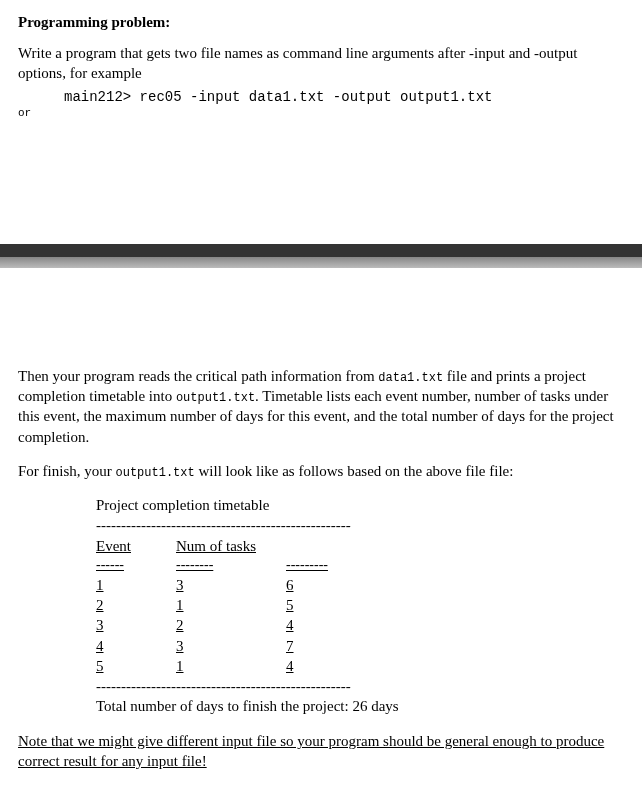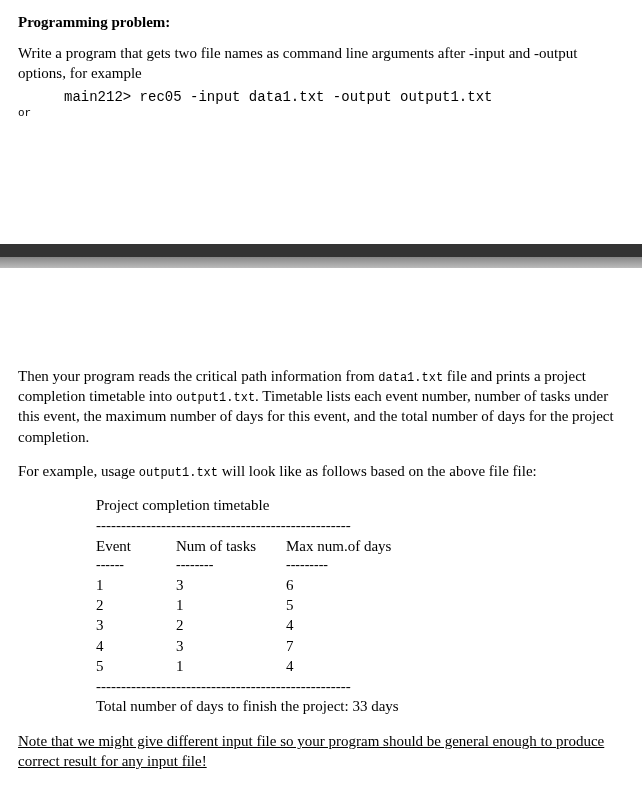--- a/index.html
+++ b/index.html
@@ -63,20 +63,21 @@
     }
     .table-title {
       margin-bottom: 0;
     }
     .dashes {
       letter-spacing: 0;
       font-family: "Times New Roman", Times, serif;
     }
     .table-row {
       display: flex;
+      text-decoration: underline;
     }
     .col-event {
       width: 80px;
     }
     .col-tasks {
       width: 110px;
     }
     .col-days {
       width: 120px;
     }
@@ -100,30 +101,29 @@
 
 <div class="page-break"></div>
 
 <div class="page-section">
 
   <div class="para-spaced">
     <span>Then your program reads the critical path information from </span><span class="code-inline">data1.txt</span><span> file and prints a project completion timetable into </span><span class="code-inline">output1.txt</span><span>. Timetable lists each event number, number of tasks under this event, the maximum number of days for this event, and the total number of days for the project completion.</span>
   </div>
 
   <div class="para-spaced">
-    <span>For example, usage </span><span class="code-inline">output1.txt</span><span> will look like as follows based on the above file file:</span>
+    <span>For finish, your </span><span class="code-inline">output1.txt</span><span> will look like as follows based on the above file file:</span>
   </div>
 
   <div class="table-block">
     <div class="table-title">Project completion timetable</div>
     <div class="dashes">---------------------------------------------------</div>
     <div class="table-row">
       <div class="col-event">Event</div>
       <div class="col-tasks">Num of tasks</div>
-      <div class="col-days">Max num.of days</div>
     </div>
     <div class="table-row sub-dash">
       <div class="col-event">------</div>
       <div class="col-tasks">--------</div>
       <div class="col-days">---------</div>
     </div>
     <div class="table-row">
       <div class="col-event">1</div>
       <div class="col-tasks">3</div>
       <div class="col-days">6</div>
@@ -142,17 +142,17 @@
       <div class="col-event">4</div>
       <div class="col-tasks">3</div>
       <div class="col-days">7</div>
     </div>
     <div class="table-row">
       <div class="col-event">5</div>
       <div class="col-tasks">1</div>
       <div class="col-days">4</div>
     </div>
     <div class="dashes">---------------------------------------------------</div>
-    <div>Total number of days to finish the project: 33 days</div>
+    <div>Total number of days to finish the project: 26 days</div>
   </div>
 
   <div class="para final-note">Note that we might give different input file so your program should be general enough to produce correct result for any input file!</div>
 </div>
 
 </body></html>

